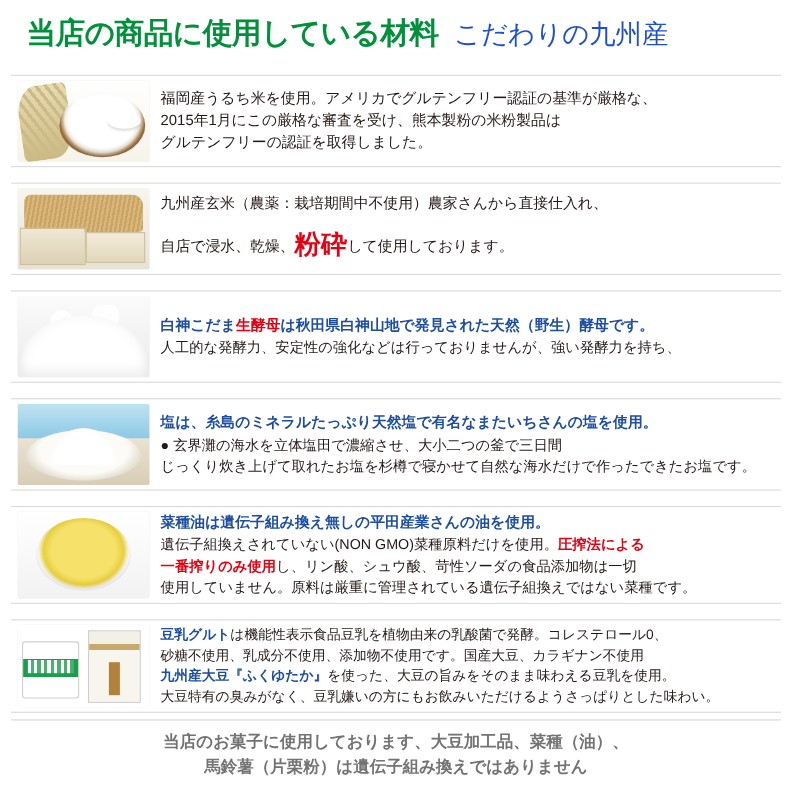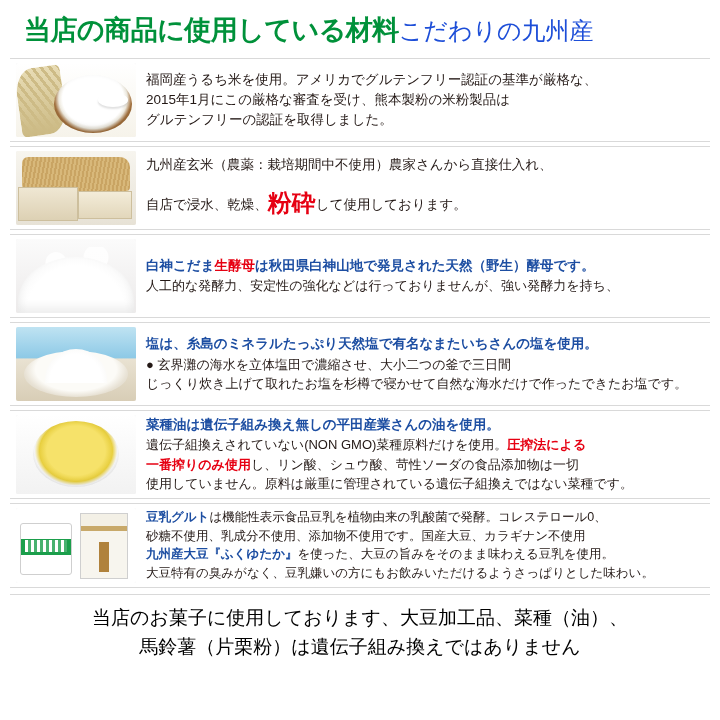--- a/index.html
+++ b/index.html
@@ -19,42 +19,43 @@
     width: 720px;
     height: 720px;
     box-sizing: border-box;
     padding: 12px 10px 0 10px;
   }
 
   
   .header {
     display: flex;
     align-items: baseline;
+    gap: 14px;
     padding-left: 14px;
-    margin-bottom: 10px;
+    margin-bottom: 20px;
   }
   .header-main {
     font-size: 27px;
     font-weight: bold;
     color: #00913a;
     letter-spacing: -0.5px;
     white-space: nowrap;
   }
   .header-sub {
     font-size: 24px;
     font-weight: normal;
     color: #1d4ed8;
     white-space: nowrap;
   }
 
   
   .rows {
     display: flex;
     flex-direction: column;
-    gap: 4px;
+    gap: 14px;
   }
   .row {
     display: flex;
     align-items: stretch;
     border-top: 1px solid #d9d9d9;
     border-bottom: 1px solid #d9d9d9;
     padding: 4px 0;
     min-height: 74px;
   }
   .thumb {
@@ -92,23 +93,23 @@
   .gap-line { height: 9px; }
 
   
   .footer {
     margin-top: 6px;
     padding: 8px 0 0 0;
     border-top: 1px solid #d9d9d9;
     text-align: center;
   }
   .footer .f-line {
-    font-size: 19px;
-    font-weight: normal;
-    color: #000000;
+    font-size: 15px;
+    font-weight: bold;
+    color: #737373;
     line-height: 1.55;
   }
 
   
   .ph { position: absolute; inset: 0; }
 
   
   .img-rice-flour { background: linear-gradient(180deg,#ffffff 0%,#f6f3ea 100%); }
   .img-rice-flour .ears {
     position: absolute; left: 2px; top: 4px; width: 46px; height: 68px;

